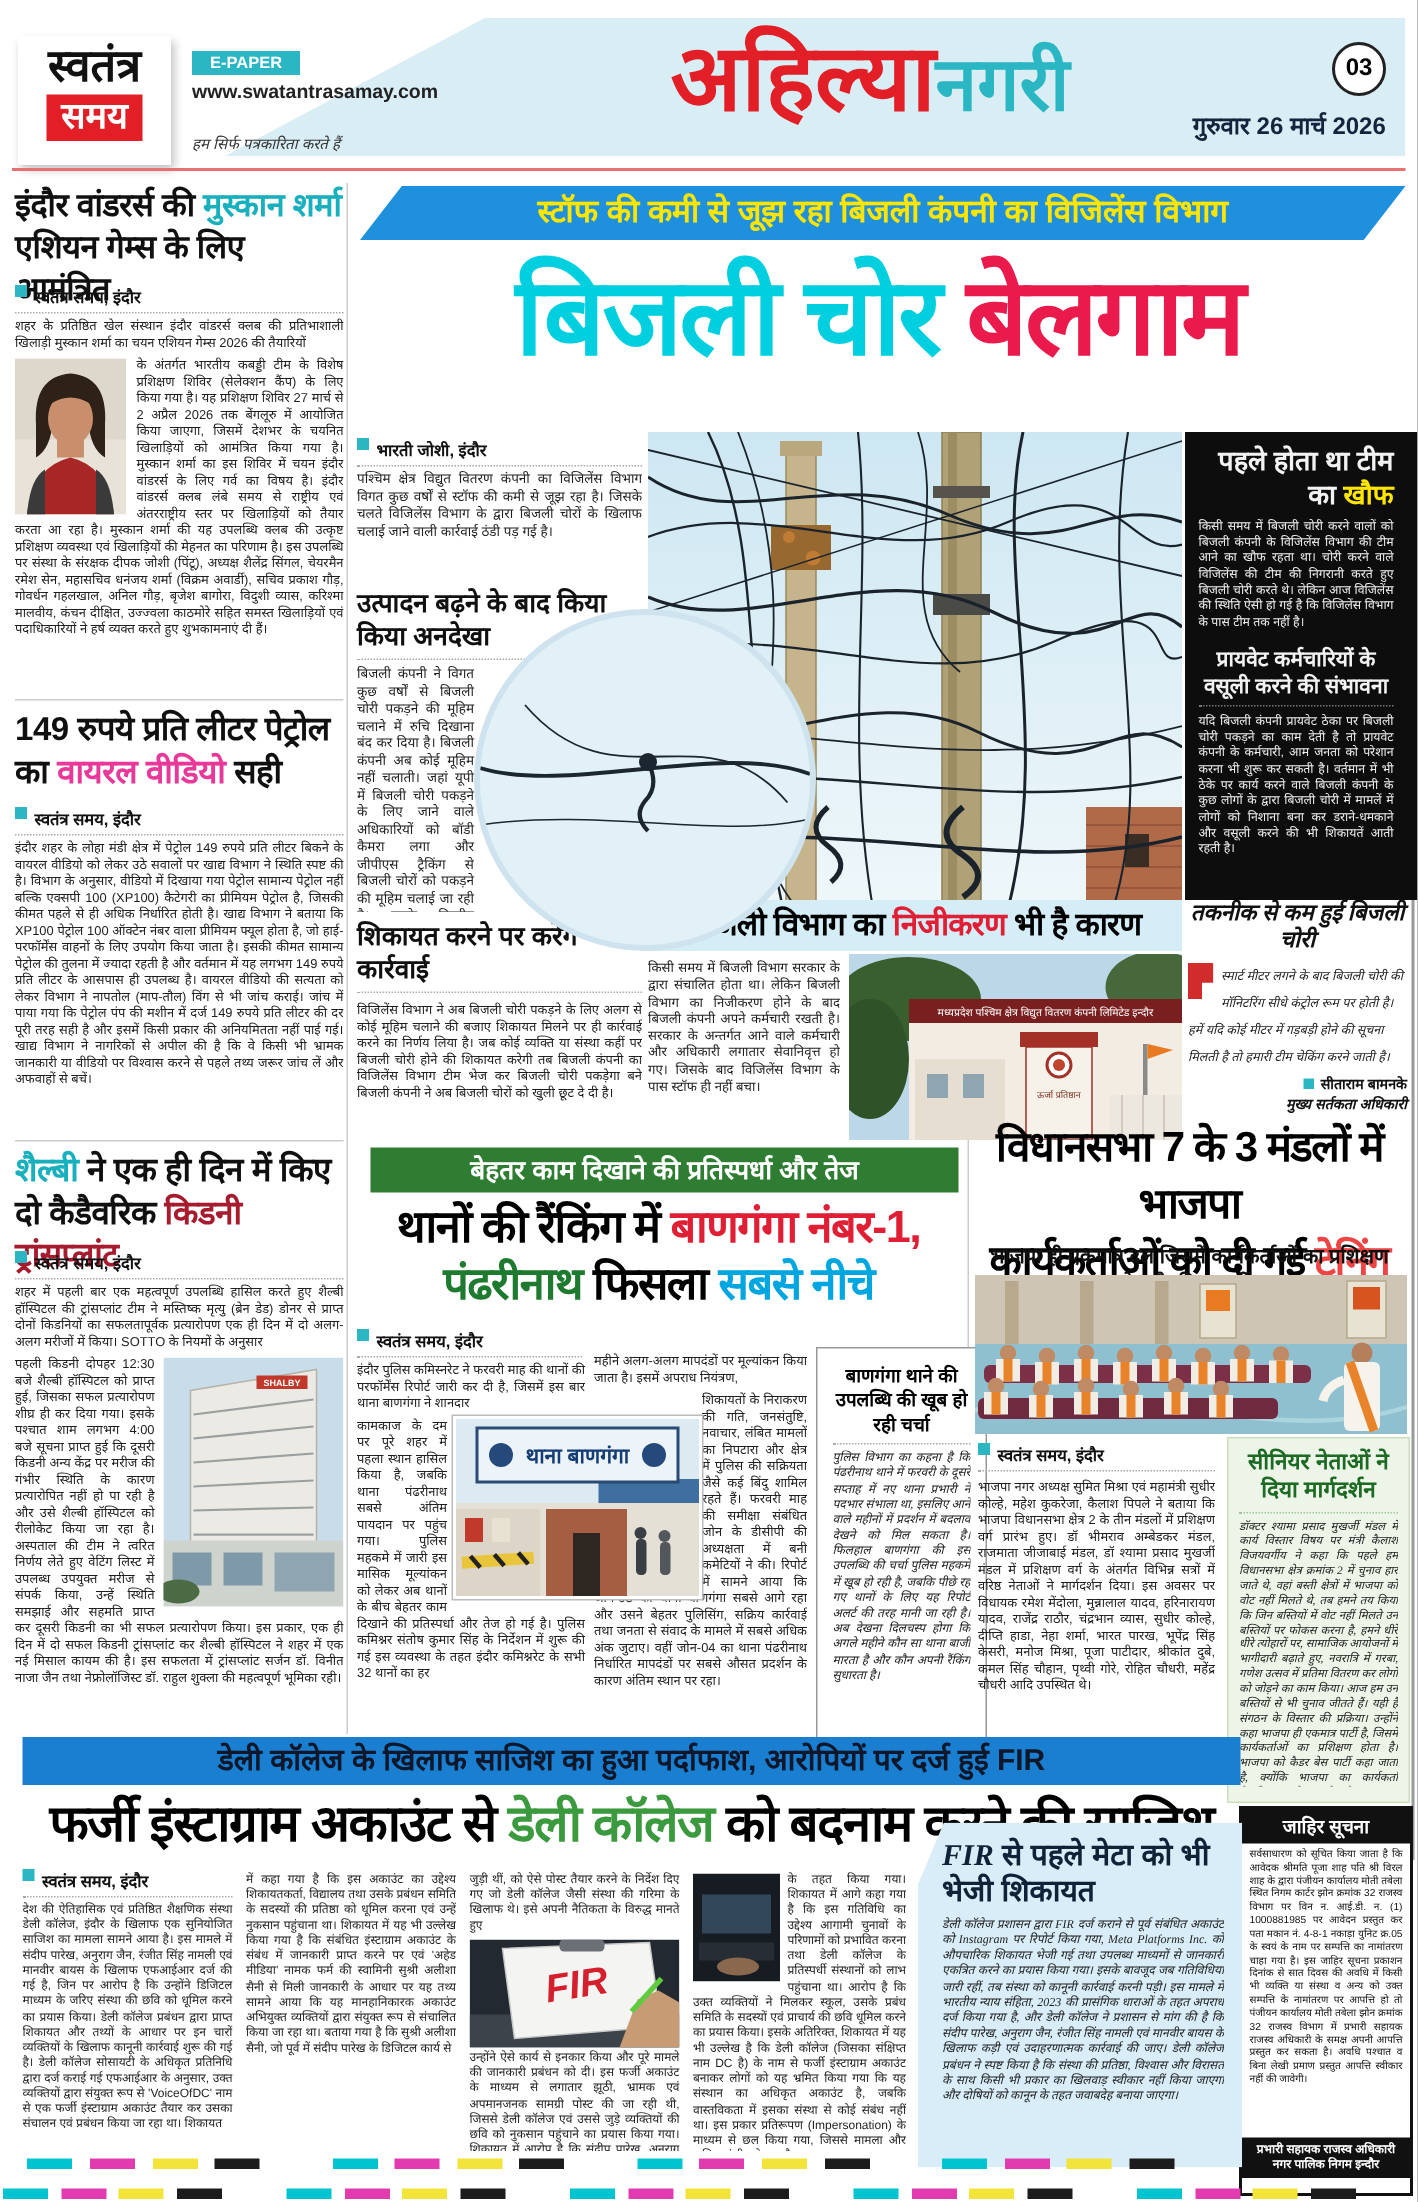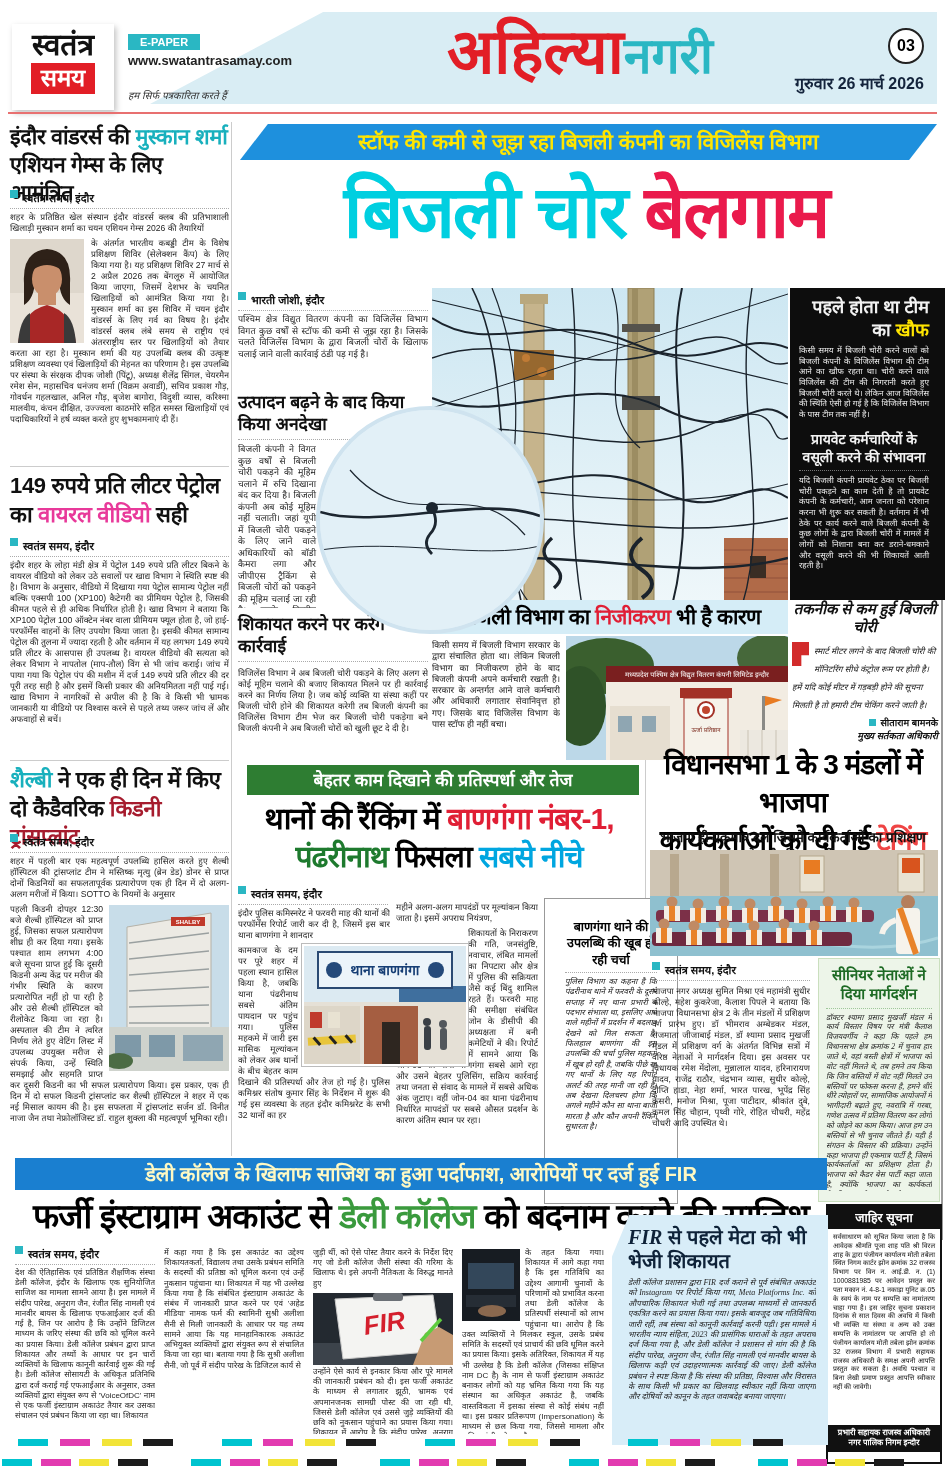--- a/index.html
+++ b/index.html
@@ -47,31 +47,31 @@
          text-align:center;line-height:1.2;color:#111}
   .qbody{font-family:Liberation Sans, sans-serif;font-style:italic;font-size:8.4px;line-height:1.35;
          text-align:justify;color:#222}
   .qmark{width:17px;height:24px;background:#d22b2b;float:left;margin:2px 5px 2px 0;
          clip-path:polygon(0 0,100% 0,100% 55%,55% 55%,55% 100%,0 100%)}
   .qname{font-size:9.5px;font-weight:bold;text-align:right;color:#111}
   .nij-strip{background:#d5edf7;font-size:21px;font-weight:bold;text-align:center;line-height:34px;
              letter-spacing:-.5px}
   .gbanner{background:#2e7d32;color:#fff;font-weight:bold;font-size:17.5px;text-align:center;line-height:30px}
   .phead{font-size:30px;font-weight:bold;text-align:center;line-height:1.25;letter-spacing:-1px}
-  .pbox{border:1px solid #999;padding:20px;background:#fff}
+  .pbox{border:1px solid #999;padding:10px;background:#fff}
   .pbox .bh{font-size:12.5px;font-weight:bold;text-align:center;line-height:1.3;
             border-bottom:1px dotted #aaa;padding-bottom:4px;margin-bottom:4px}
   .itbody{font-family:"Liberation Serif",serif;font-style:italic;font-size:8px;line-height:1.3;
           text-align:justify;color:#222}
   .bjphead{font-size:28px;font-weight:bold;text-align:center;line-height:1.35;letter-spacing:-1px}
   .bjpsub{font-size:13.5px;font-weight:bold;text-align:center;color:#101010}
   .greenbox{background:#edf5e9;border:1px solid #cadfbe;padding:7px}
   .greenbox .gh{font-size:15px;font-weight:bold;color:#1d6a24;text-align:center;line-height:1.25;
                 border-bottom:1px dotted #9fc79a;padding-bottom:4px;margin-bottom:4px}
-  .dcbanner{background:#1a7fd0;color:#fef9c3;font-weight:bold;font-size:20px;text-align:center;line-height:32px}
+  .dcbanner{background:#1a7fd0;color:#0f172a;font-weight:bold;font-size:20px;text-align:center;line-height:32px}
   .dchead{font-size:34px;font-weight:bold;text-align:center;letter-spacing:-1px;line-height:1.3}
   .firbox{background:#d8edf8;clip-path:polygon(8% 0,100% 0,100% 100%,0 100%,0 18%);padding:10px 12px 8px 16px}
   .firbox .fh{font-size:20px;font-weight:bold;color:#0e2238;line-height:1.2;margin-bottom:5px}
   .firbox .fh .it{font-family:"Liberation Serif",serif;font-style:italic}
   .notice{border:2px solid #111;background:#fff}
   .notice .nh{background:#111;color:#fff;font-size:12.5px;font-weight:bold;text-align:center;padding:3px 0}
   .notice .nb{font-size:6.8px;line-height:1.3;text-align:justify;padding:4px 5px;color:#111}
   .notice .nf{background:#111;color:#fff;font-size:8px;font-weight:bold;text-align:center;
               padding:3px 2px;line-height:1.3}
   .cmyk-row{display:flex;align-items:center;justify-content:space-around}
@@ -352,21 +352,21 @@
       <rect x="136" y="82" width="7" height="22" rx="3" fill="#52575c"></rect>
         <circle cx="139" cy="78" r="4" fill="#52575c"></circle>
     </svg>
   </div>
   <div class="ab pbox" style="left:544px;top:898px;width:92px;height:264px">
     <div class="bh">बाणगंगा थाने की उपलब्धि की खूब हो रही चर्चा</div>
     <div class="itbody" style="height:200px;overflow:hidden">पुलिस विभाग का कहना है कि पंढरीनाथ थाने में फरवरी के दूसरे सप्ताह में नए थाना प्रभारी ने पदभार संभाला था, इसलिए आने वाले महीनों में प्रदर्शन में बदलाव देखने को मिल सकता है। फिलहाल बाणगंगा की इस उपलब्धि की चर्चा पुलिस महकमे में खूब हो रही है, जबकि पीछे रह गए थानों के लिए यह रिपोर्ट अलर्ट की तरह मानी जा रही है। अब देखना दिलचस्प होगा कि अगले महीने कौन सा थाना बाजी मारता है और कौन अपनी रैंकिंग सुधारता है।</div>
   </div>
 
   <div class="ab bjphead" style="left:648px;top:746px;width:290px">
-    <div>विधानसभा 1 के 3 मंडलों में भाजपा</div>
+    <div>विधानसभा 7 के 3 मंडलों में भाजपा</div>
     <div><span>कार्यकर्ताओं को दी गई </span><span class="c-orange">ट्रेनिंग</span></div>
   </div>
   <div class="ab bjpsub" style="left:648px;top:828px;width:290px">भाजपा ही एकमात्र दल जिसमें कार्यकर्ताओं का प्रशिक्षण होता है: विजयवर्गीय</div>
   <div class="ab" style="left:650px;top:850px;width:288px;height:106px">
     <svg width="288" height="106" viewBox="0 0 288 106">
       <defs>
           <g id="pp">
             <circle cx="0" cy="0" r="5.5" fill="#c08a64"></circle>
             <rect x="-8" y="4" width="16" height="15" fill="#f2ede4"></rect>
             <rect x="-3" y="4" width="6" height="15" fill="#e8832a"></rect>

